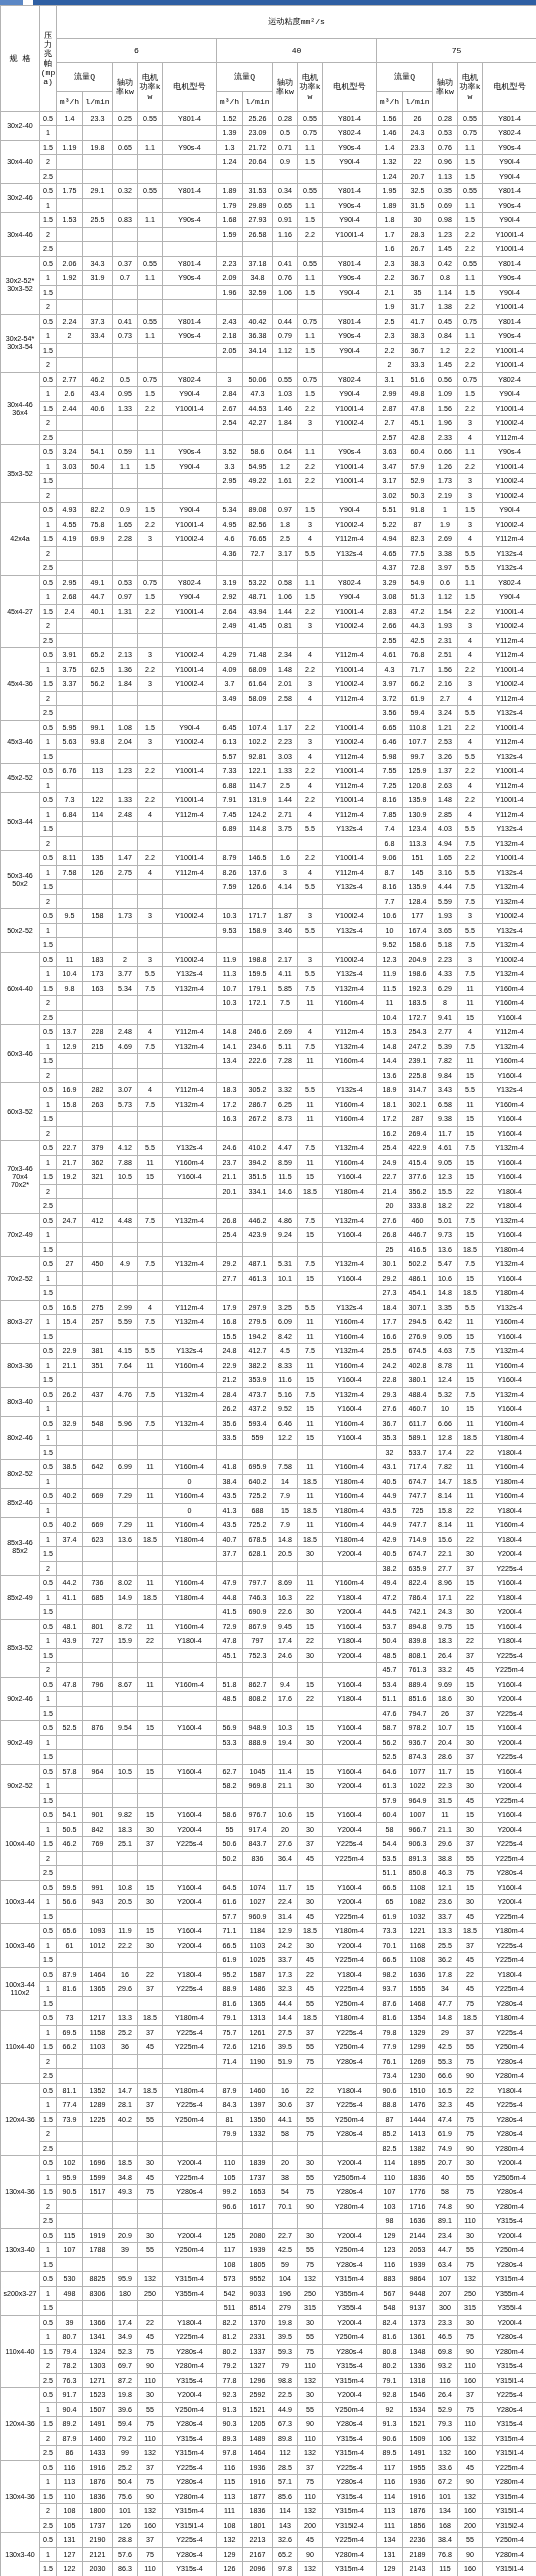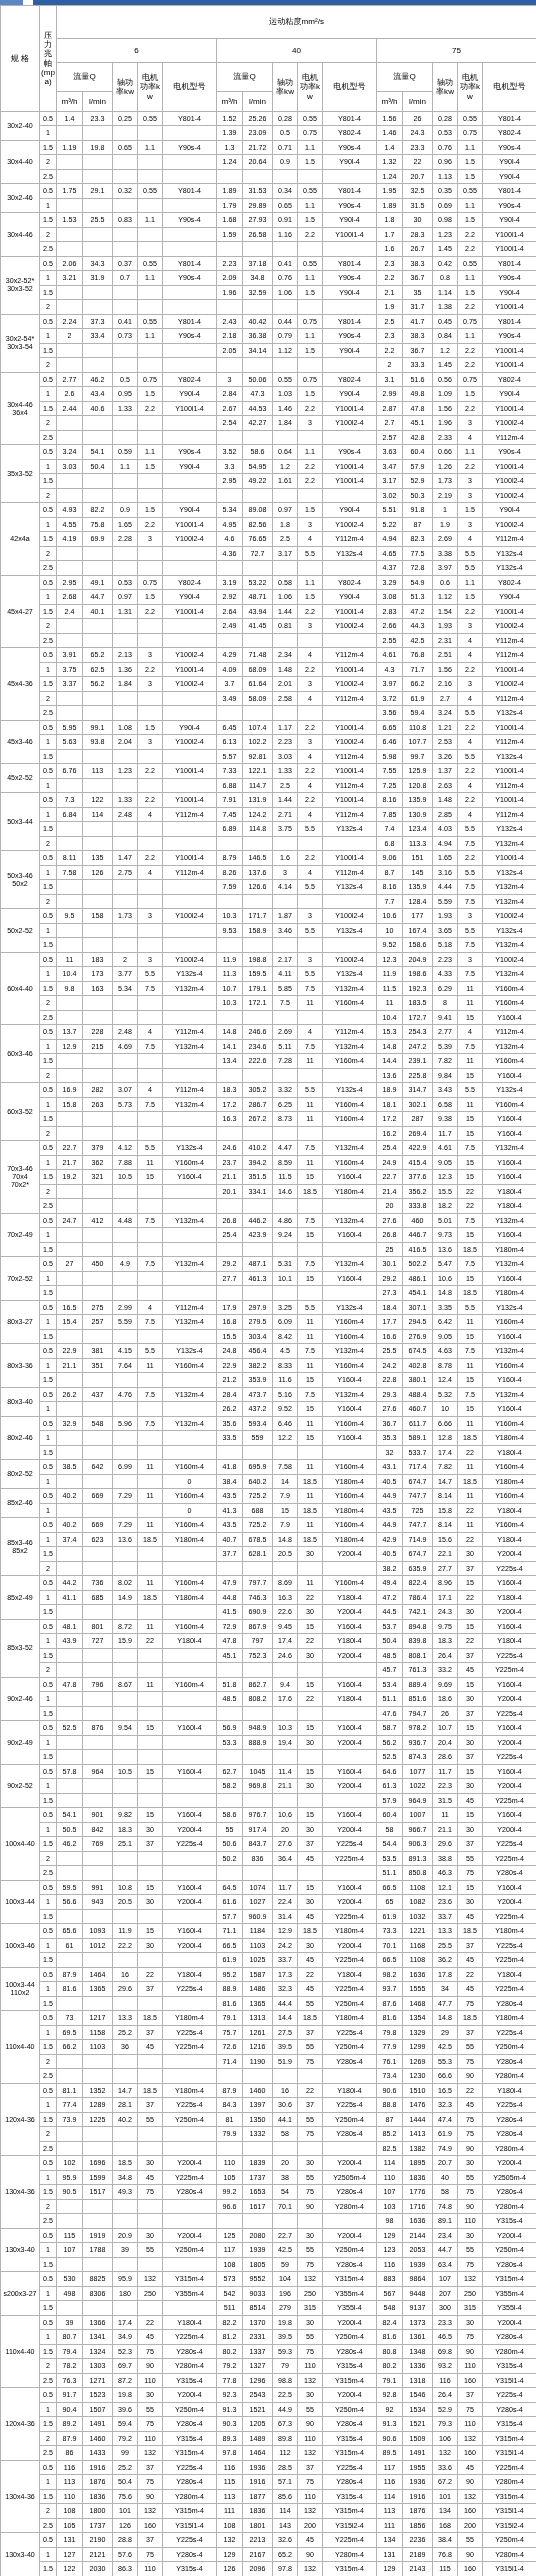--- a/index.html
+++ b/index.html
@@ -3,21 +3,21 @@
 <meta charset="utf-8">
 <style>
   html,body{margin:0;padding:0;background:#ffffff;font-family:"Liberation Sans","DejaVu Sans",sans-serif;}
   .page{width:536px;}
   .topbar{height:5.4px;background:#2e5fa3;position:relative;}
   .topbar .seg{position:absolute;left:0;top:0;width:23px;height:5.4px;background:#5b87c5;}
   .topbar .gap{position:absolute;left:23px;top:0;width:9.5px;height:5.4px;background:#ffffff;}
   table{border-collapse:collapse;width:536px;table-layout:fixed;}
   th,td{border:0.7px solid #b3b3b3;text-align:center;vertical-align:middle;padding:0 0.7px;color:#000;
         font-weight:normal;overflow:hidden;word-break:break-all;line-height:1.15;}
-  thead th{font-size:8.1px;background:#ffffff;}
+  thead th{font-size:8.1px;background:#ffffff;font-family:Liberation Mono, monospace;}
   tbody td{font-size:7.1px;height:13.5px;white-space:nowrap;}
   td.spec,td.pressure{font-size:7.1px;}
   .h1{height:32.5px;}
   .h2{height:24.4px;}
   .h3{height:28.4px;}
   .h4{height:20.3px;margin-top:28px;}
 </style>
 </head>
 <body>
 
@@ -291,21 +291,21 @@
           <td>0.55</td>
           <td>Y801-4</td>
           <td>2.3</td>
           <td>38.3</td>
           <td>0.42</td>
           <td>0.55</td>
           <td>Y801-4</td>
         </tr>
         <tr>
           <td class="pressure">1</td>
-          <td>3.21</td>
+          <td>1.92</td>
           <td>31.9</td>
           <td>0.7</td>
           <td>1.1</td>
           <td>Y90s-4</td>
           <td>2.09</td>
           <td>34.8</td>
           <td>0.76</td>
           <td>1.1</td>
           <td>Y90s-4</td>
           <td>2.2</td>
@@ -1670,42 +1670,42 @@
           <td>Y160m-4</td>
         </tr>
         <tr>
           <td class="pressure">1.5</td>
           <td></td>
           <td></td>
           <td></td>
           <td></td>
           <td></td>
           <td>15.5</td>
-          <td>303.4</td>
+          <td>194.2</td>
           <td>8.42</td>
           <td>11</td>
           <td>Y160m-4</td>
           <td>16.6</td>
           <td>276.9</td>
           <td>9.05</td>
           <td>15</td>
           <td>Y160l-4</td>
         </tr>
         <tr>
           <td rowspan="3" class="spec">
             <div>80x3-36</div>
           </td>
           <td class="pressure">0.5</td>
           <td>22.9</td>
           <td>381</td>
           <td>4.15</td>
           <td>5.5</td>
           <td>Y132s-4</td>
           <td>24.8</td>
-          <td>456.4</td>
+          <td>412.7</td>
           <td>4.5</td>
           <td>7.5</td>
           <td>Y132m-4</td>
           <td>25.5</td>
           <td>674.5</td>
           <td>4.63</td>
           <td>7.5</td>
           <td>Y132m-4</td>
         </tr>
         <tr>
@@ -3052,21 +3052,21 @@
           <td rowspan="5" class="spec">
             <div>120x4-36</div>
           </td>
           <td class="pressure">0.5</td>
           <td>91.7</td>
           <td>1523</td>
           <td>19.8</td>
           <td>30</td>
           <td>Y200l-4</td>
           <td>92.3</td>
-          <td>2543</td>
+          <td>2592</td>
           <td>22.5</td>
           <td>30</td>
           <td>Y200l-4</td>
           <td>92.8</td>
           <td>1546</td>
           <td>26.4</td>
           <td>37</td>
           <td>Y225s-4</td>
         </tr>
         <tr>

